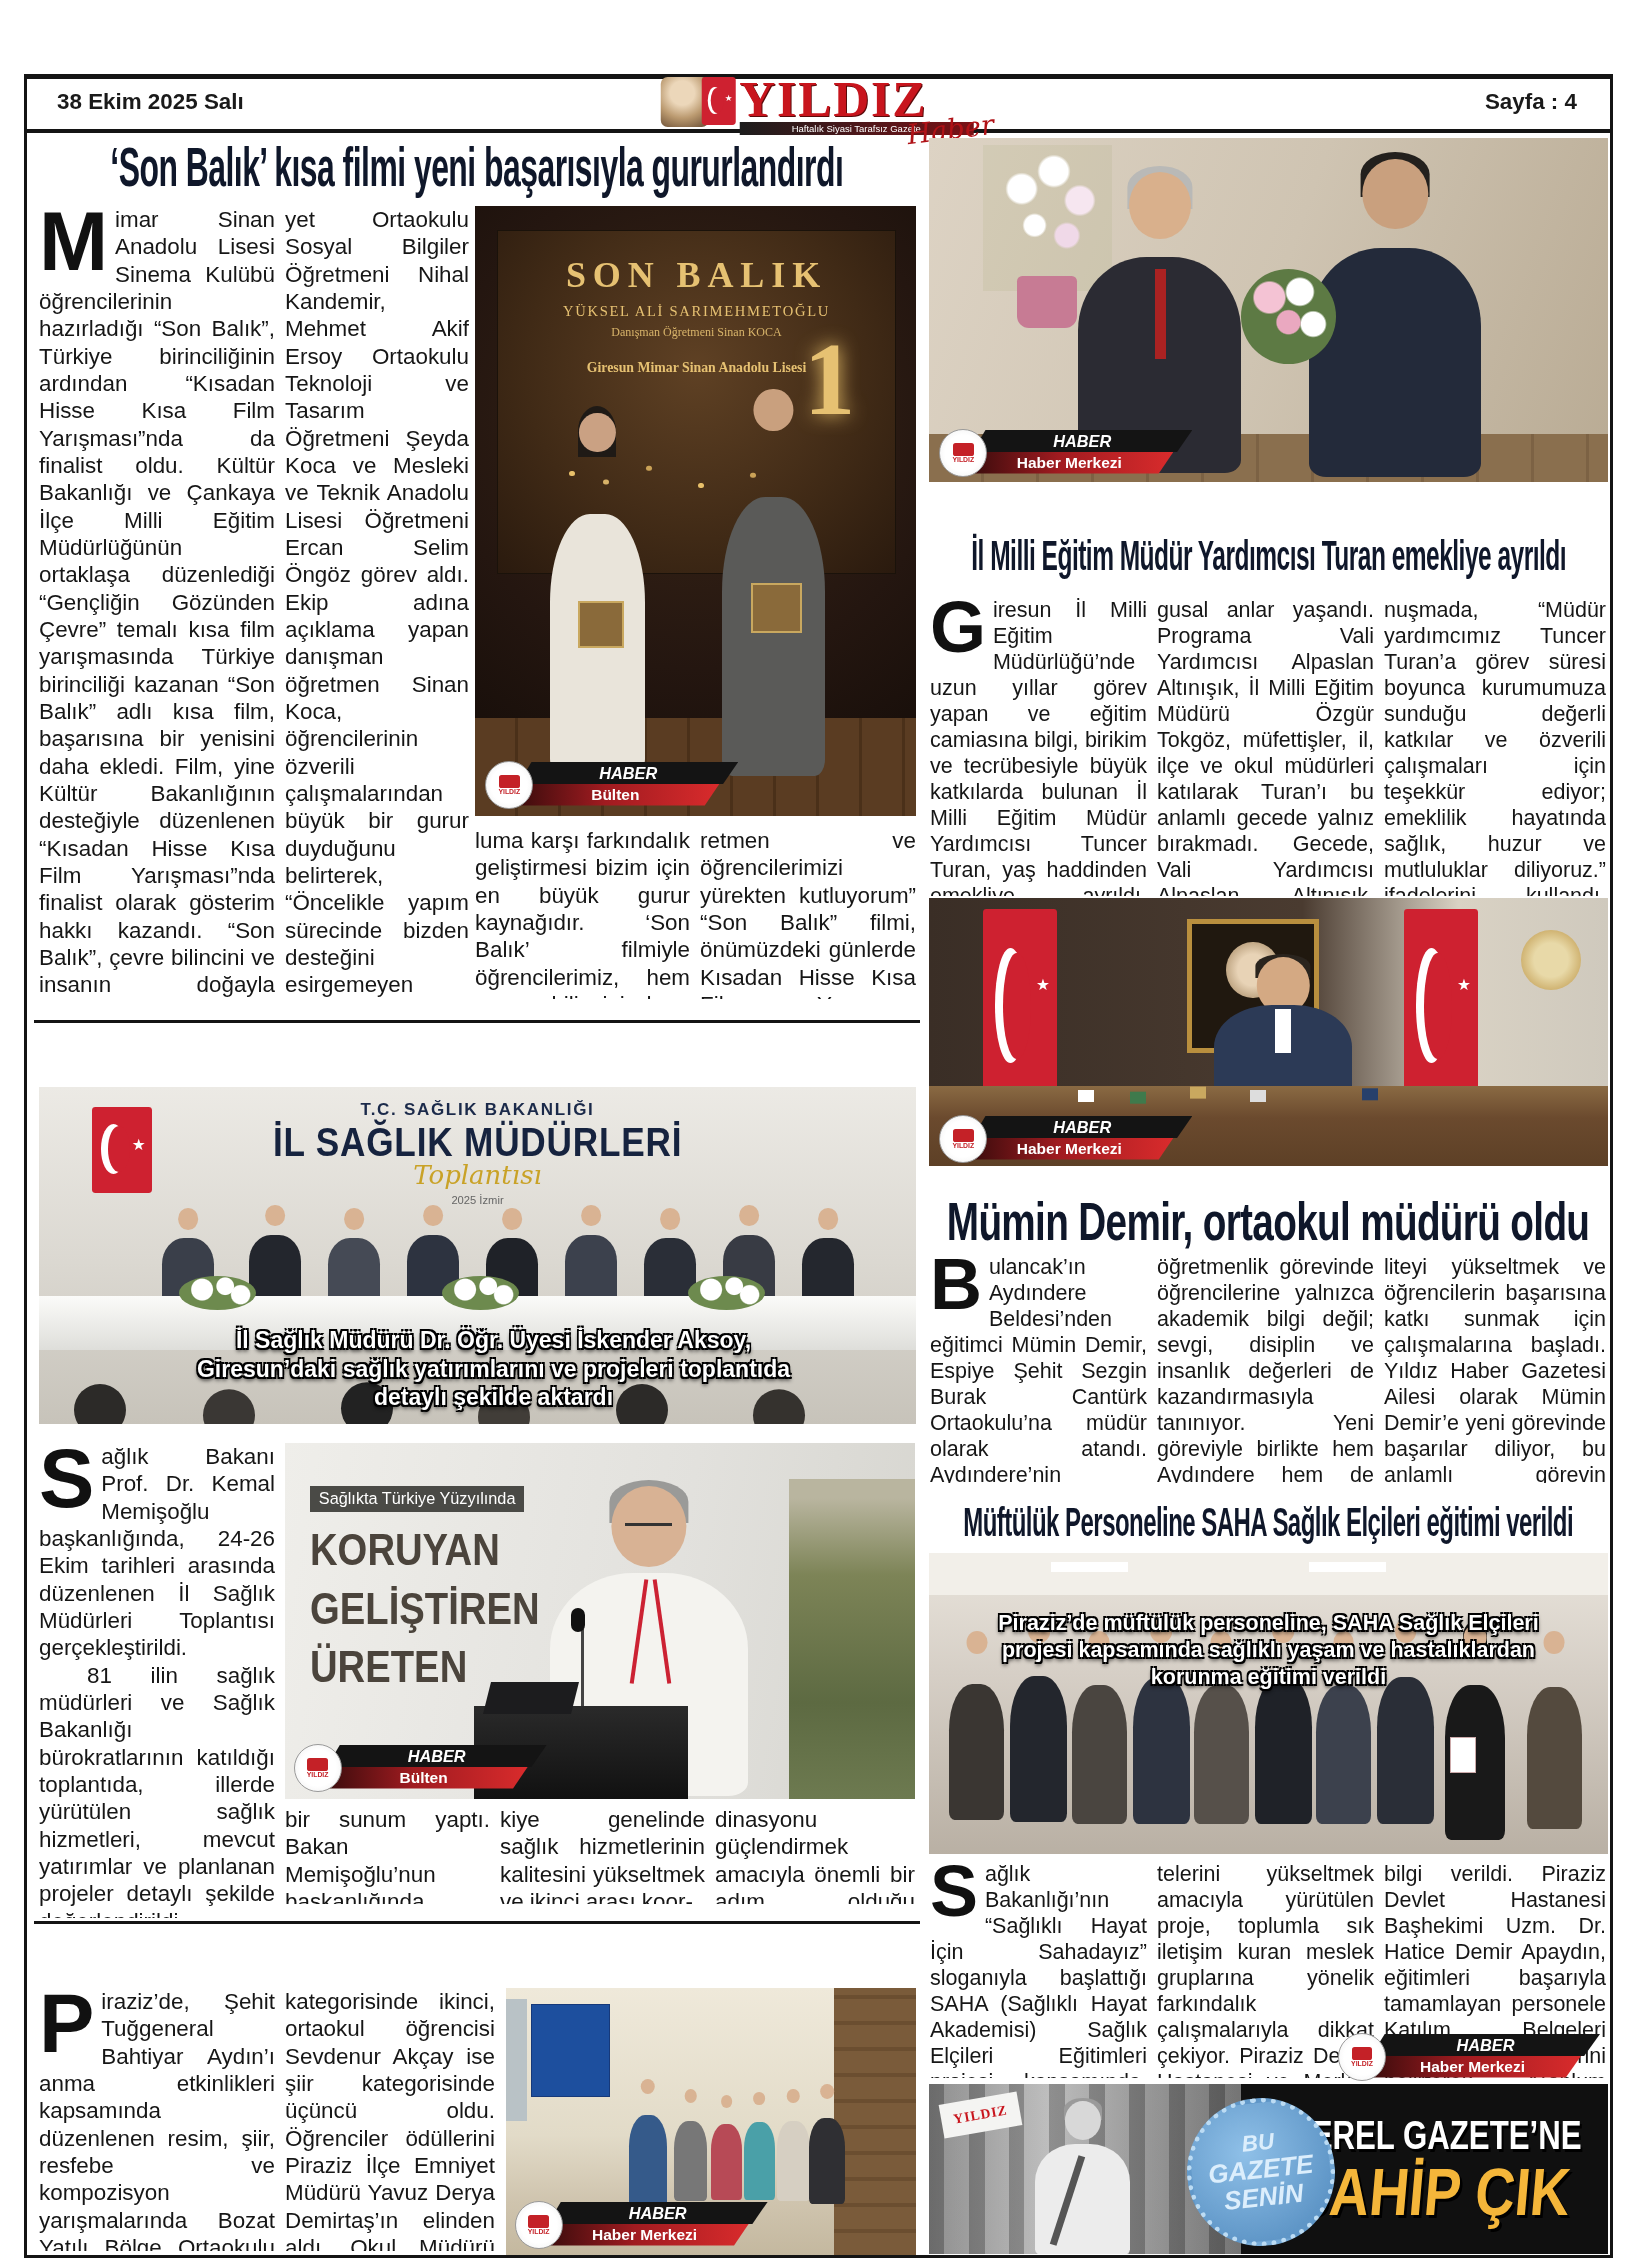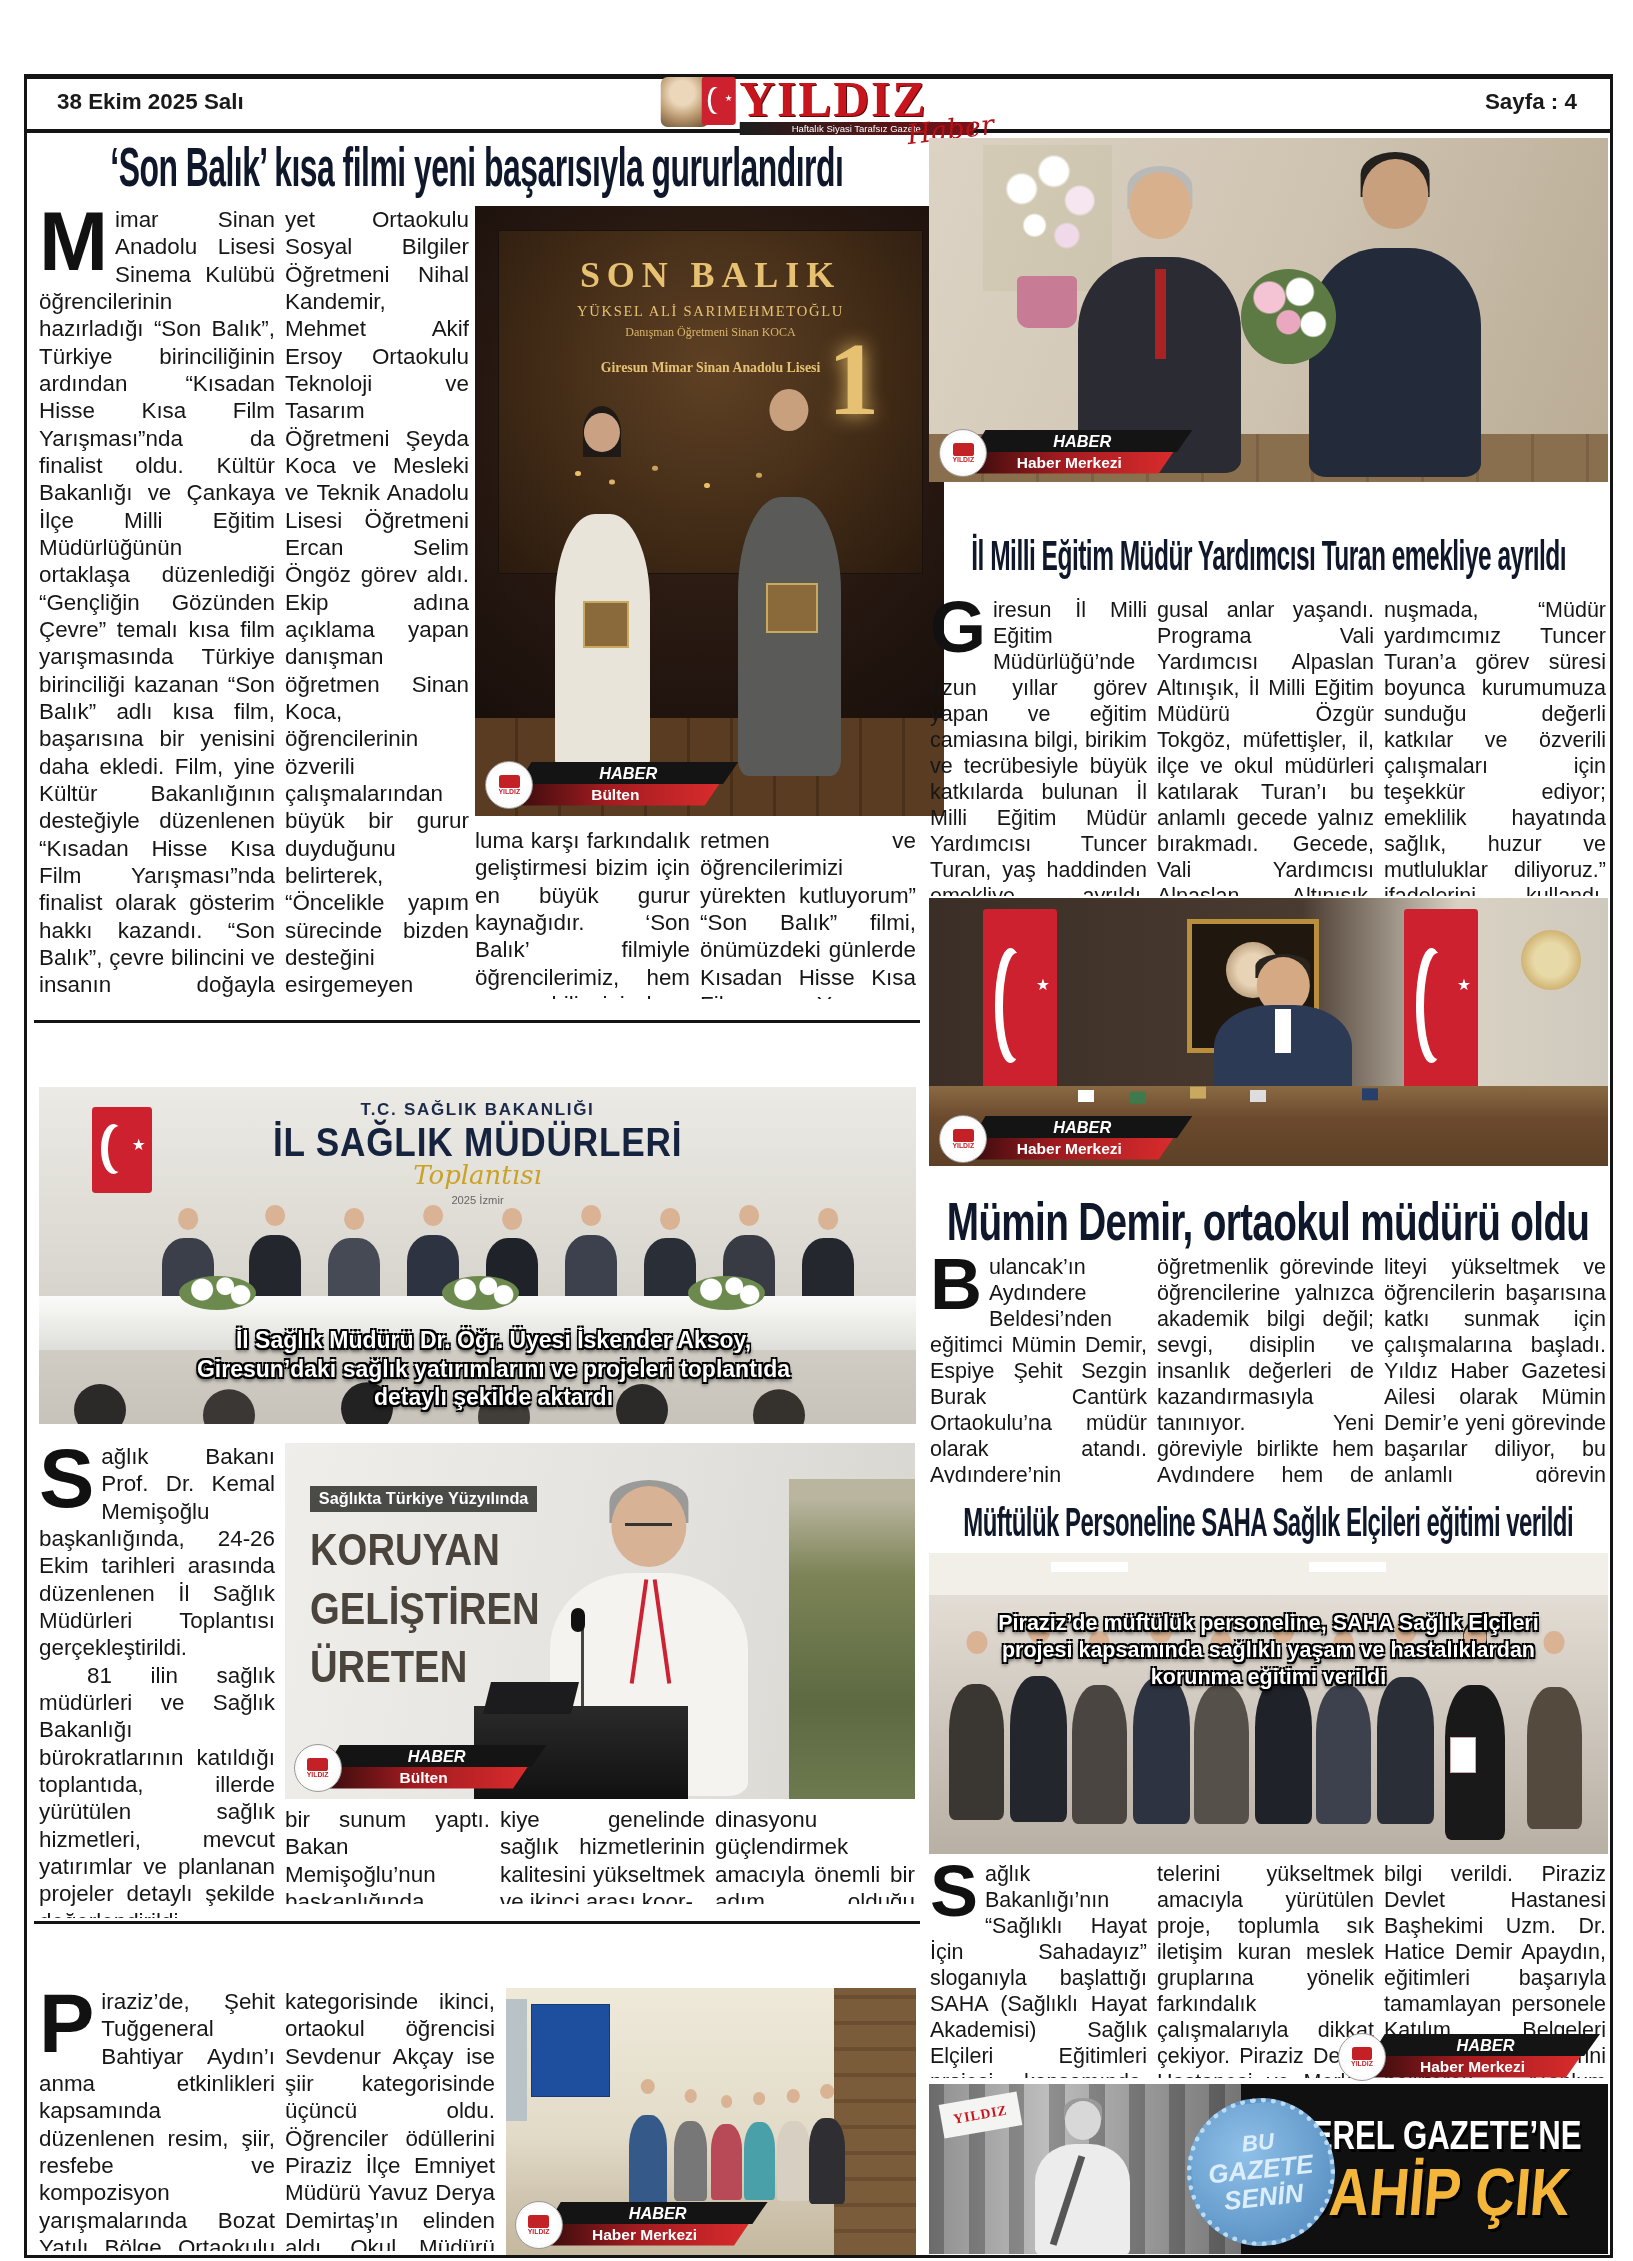--- a/index.html
+++ b/index.html
@@ -65,21 +65,21 @@
   </div>
 
   <div class="headline" style="left:34px;top:134px;width:886px;height:65px;">
     <span style="font-size:55px;transform:scaleX(0.58);">‘Son Balık’ kısa filmi yeni başarısıyla gururlandırdı</span>
   </div>
   <div class="body-col" style="left:39px;top:206px;width:236px;height:793px;">
     <span class="dc">M</span><span>imar Sinan Anadolu Lisesi Sinema Kulübü öğrencilerinin hazırladığı “Son Balık”, Türkiye birinciliğinin ardından “Kısadan Hisse Kısa Film Yarışması”nda da finalist oldu. Kültür Bakanlığı ve Çankaya İlçe Milli Eğitim Müdürlüğünün ortaklaşa düzenlediği “Gençliğin Gözünden Çevre” temalı kısa film yarışmasında Türkiye birinciliği kazanan “Son Balık” adlı kısa film, başarısına bir yenisini daha ekledi. Film, yine Kültür Bakanlığının desteğiyle düzenlenen “Kısadan Hisse Kısa Film Yarışması”nda finalist olarak gösterim hakkı kazandı. “Son Balık”, çevre bilincini ve insanın doğayla ilişkisini etkileyici bir anlatımla ele alarak izleyicilerin beğenisini topladı. Film, öğrencilerin sanatsal yaratıcılığını ve çevreye duyarlılığını başarıyla bir araya getiriyor. Filmin yapımında; Mimar Sinan Anadolu Lisesi Sinema Kulübü danışman öğretmeni ve filmin oyuncusu Sinan Koca, Sinema Kulübü öğrencileri Yüksel Ali Sarımehmetoğlu (yönetmen) Ecrin Nas Civelek (oyuncu),Cumhuri-</span>
   </div>
   <div class="body-col" style="left:285px;top:206px;width:184px;height:793px;">yet Ortaokulu Sosyal Bilgiler Öğretmeni Nihal Kandemir, Mehmet Akif Ersoy Ortaokulu Teknoloji ve Tasarım Öğretmeni Şeyda Koca ve Mesleki ve Teknik Anadolu Lisesi Öğretmeni Ercan Selim Öngöz görev aldı. Ekip adına açıklama yapan danışman öğretmen Sinan Koca, öğrencilerinin özverili çalışmalarından büyük bir gurur duyduğunu belirterek, “Öncelikle yapım sürecinde bizden desteğini esirgemeyen Müdürüm Hakan Demir’e ve HIZ İnşaat sahibi Ziya Musaoğlu’na çok teşekkür ediyorum. Bu film, öğrencilerimizin ve öğretmenlerimizin çevre duyarlılığını sanatsal bir bakış açısıyla ortaya koyuyor. Gençlerin hem sanat hem de toplumsal bilinç açısından bu denli güçlü bir iş ortaya koymaları bizler için büyük mutluluk.” ifadelerini kullandı. Okul Müdürü Hakan Demir ise sinema kulübünün elde ettiği başarının sadece bir film başarısı olmadığını vurgulayarak şu ifadeleri kullandı: “Mimar Sinan Anadolu Lisesi olarak öğrencilerimizin sanatsal üretimlerde yer alması, çevreye ve top-</div>
 
-  <div class="photo" style="left:475px;top:206px;width:441px;height:610px;background:radial-gradient(circle at 50% 35%,#3a2617 0%,#241610 55%,#120b07 100%);padding-left:28px;">
+  <div class="photo" style="left:475px;top:206px;width:441px;height:610px;background:radial-gradient(circle at 50% 35%,#3a2617 0%,#241610 55%,#120b07 100%);">
     <div style="position:absolute;left:5%;top:4%;width:90%;height:56%;background:radial-gradient(circle at 50% 40%,#5f4124 0%,#402a16 60%,#2a1a0e 100%);border:0.9px solid #1a120a;text-align:center;">
       <div class="goldtx" style="margin-top:22.4px;font-size:36px;font-weight:700;letter-spacing:6.9px;">SON BALIK</div>
       <div class="goldtx" style="font-size:14.6px;letter-spacing:1.7px;margin-top:6.9px;">YÜKSEL ALİ SARIMEHMETOĞLU</div>
       <div class="goldtx" style="font-size:12px;margin-top:5.2px;opacity:.9;">Danışman Öğretmeni Sinan KOCA</div>
       <div class="goldtx" style="font-size:13.8px;margin-top:20.6px;font-weight:700;">Giresun Mimar Sinan Anadolu Lisesi</div>
       <div class="goldtx" style="position:absolute;right:10%;top:26%;font-size:103px;font-weight:700;text-shadow:0 0 19px #e8c06a;">1</div>
       <div style="position:absolute;left:18%;top:70%;width:5.2px;height:5.2px;border-radius:50%;background:#e8c06a;box-shadow:34px 8.6px 0 #d8b268,77px -5.2px 0 #caa257,129px 12px 0 #e8c06a,181px 1.7px 0 #caa257;"></div>
     </div>
     <div style="position:absolute;left:0;bottom:0;width:100%;height:16%;background:repeating-linear-gradient(90deg,#5a3c22 0 40px,#4a3019 40px 43px);"></div>
     <div class="fig" style="left:17%;top:34%;width:95px;height:361px;--skin:#caa183;--c:#e9e4da;--hair:#1f1a16;">
@@ -163,21 +163,21 @@
     <div class="caption-ov" style="left:16%;width:68%;bottom:12px;font-size:23px;line-height:1.25;margin-left:16px;">İl Sağlık Müdürü Dr. Öğr. Üyesi İskender Aksoy, Giresun’daki sağlık yatırımlarını ve projeleri toplantıda detaylı şekilde aktardı</div>
   </div>
 
   <div class="body-col" style="left:39px;top:1443px;width:236px;height:475px;">
     <p style="margin:0;"><span class="dc">S</span><span>ağlık Bakanı Prof. Dr. Kemal Memişoğlu başkanlığında, 24-26 Ekim tarihleri arasında düzenlenen İl Sağlık Müdürleri Toplantısı gerçekleştirildi.</span></p>
     <p class="ind">81 ilin sağlık müdürleri ve Sağlık Bakanlığı bürokratlarının katıldığı toplantıda, illerde yürütülen sağlık hizmetleri, mevcut yatırımlar ve planlanan projeler detaylı şekilde değerlendirildi.</p>
 
   </div>
 
   <div class="photo" style="left:285px;top:1443px;width:630px;height:356px;background:linear-gradient(100deg,#efeeea 0%,#e2e1dd 60%,#d6d5cf 100%);">
-    <div style="position:absolute;left:4%;top:12%;background:#4a4a46;color:#fff;font-weight:700;font-size:16.3px;padding:3.4px 8.6px;">Sağlıkta Türkiye Yüzyılında</div>
+    <div style="position:absolute;left:4%;top:12%;background:#4a4a46;color:#fff;font-weight:400;font-size:16.3px;padding:3.4px 8.6px;">Sağlıkta Türkiye Yüzyılında</div>
     <div style="position:absolute;left:4%;top:22%;color:#4b443c;font-weight:700;font-size:45px;line-height:1.3;transform:scaleX(.85);transform-origin:left;">
       <div>KORUYAN</div>
       <div>GELİŞTİREN</div>
       <div>ÜRETEN</div>
     </div>
     <div style="position:absolute;right:0;top:10%;width:20%;height:90%;background:linear-gradient(#b9b59f 6%,#7d8457 30%,#5d6a42 70%,#6d7a50);"></div>
     <div class="fig" style="left:42%;top:12%;width:198px;height:310px;--skin:#d8b294;--c:#f4f3ef;--hair:#9a9a98;">
       <span class="hair"></span>
         <span class="h"></span>
         <span class="b"></span>

